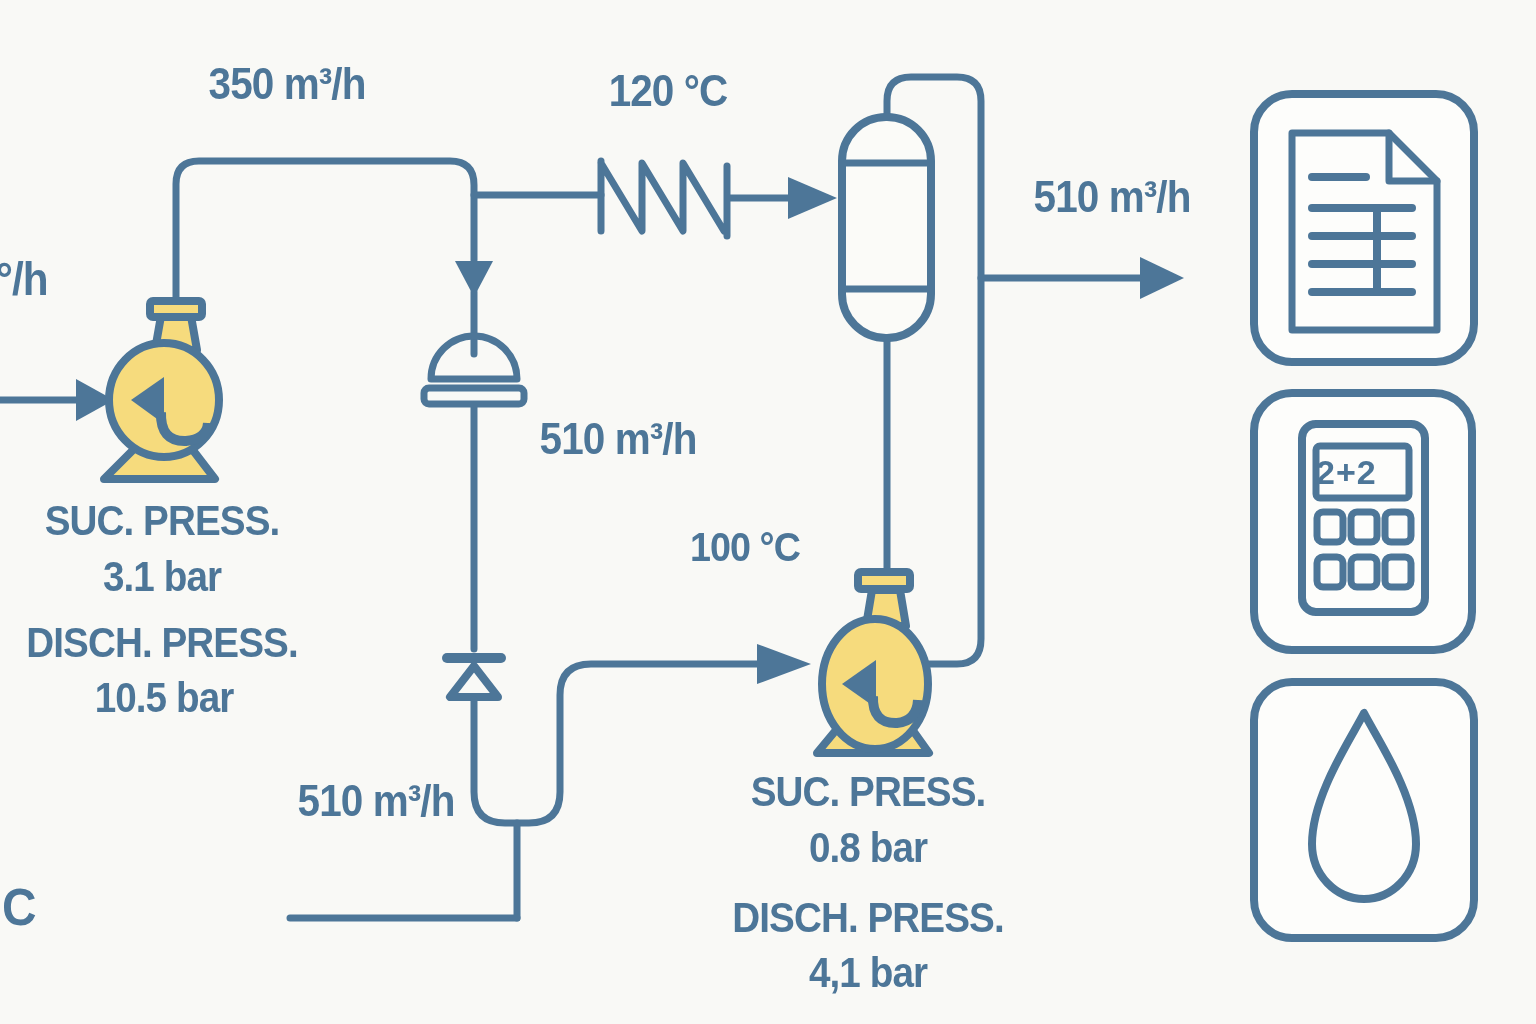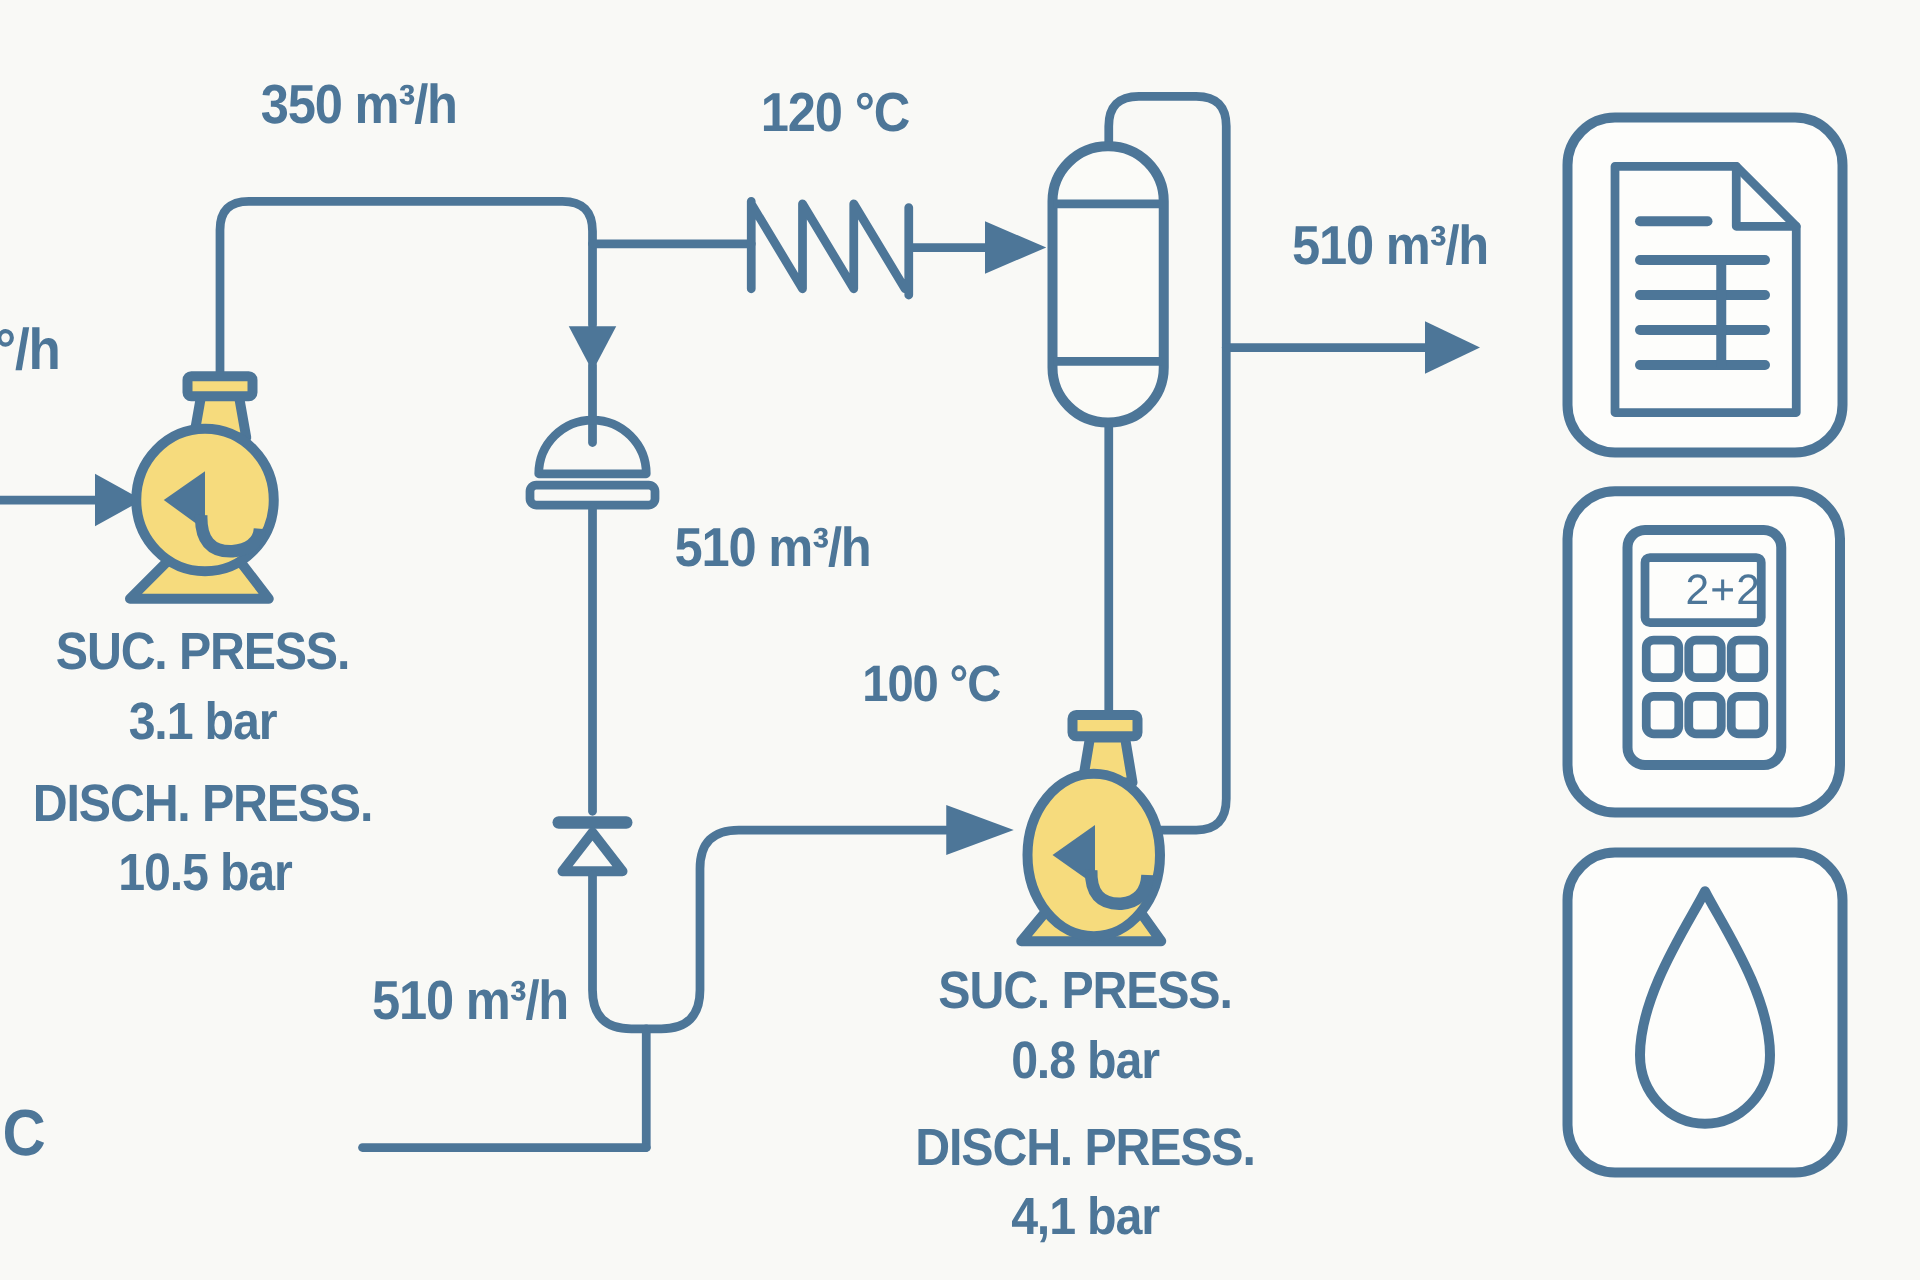--- a/index.html
+++ b/index.html
@@ -17,22 +17,22 @@
     color:#4d7698;
     line-height:1;
     white-space:nowrap;
     letter-spacing:-1px;
   }
   .ctr{transform:translateX(-50%) scaleX(0.92);transform-origin:center top;}
   .lft{transform:scaleX(0.92);transform-origin:left top;}
   .calc-display-text{
     position:absolute;
     left:1316px;top:455px;width:93px;
-    text-align:right;
-    font-weight:400;color:#4d7698;font-size:34px;line-height:1;
+    text-align:left;
+    font-weight:700;color:#4d7698;font-size:34px;line-height:1;
     letter-spacing:1px;
   }
 </style>
 </head>
 <body>
 
 <div class="stage">
 
   <svg width="1536" height="1024" viewBox="0 0 1536 1024">
 

